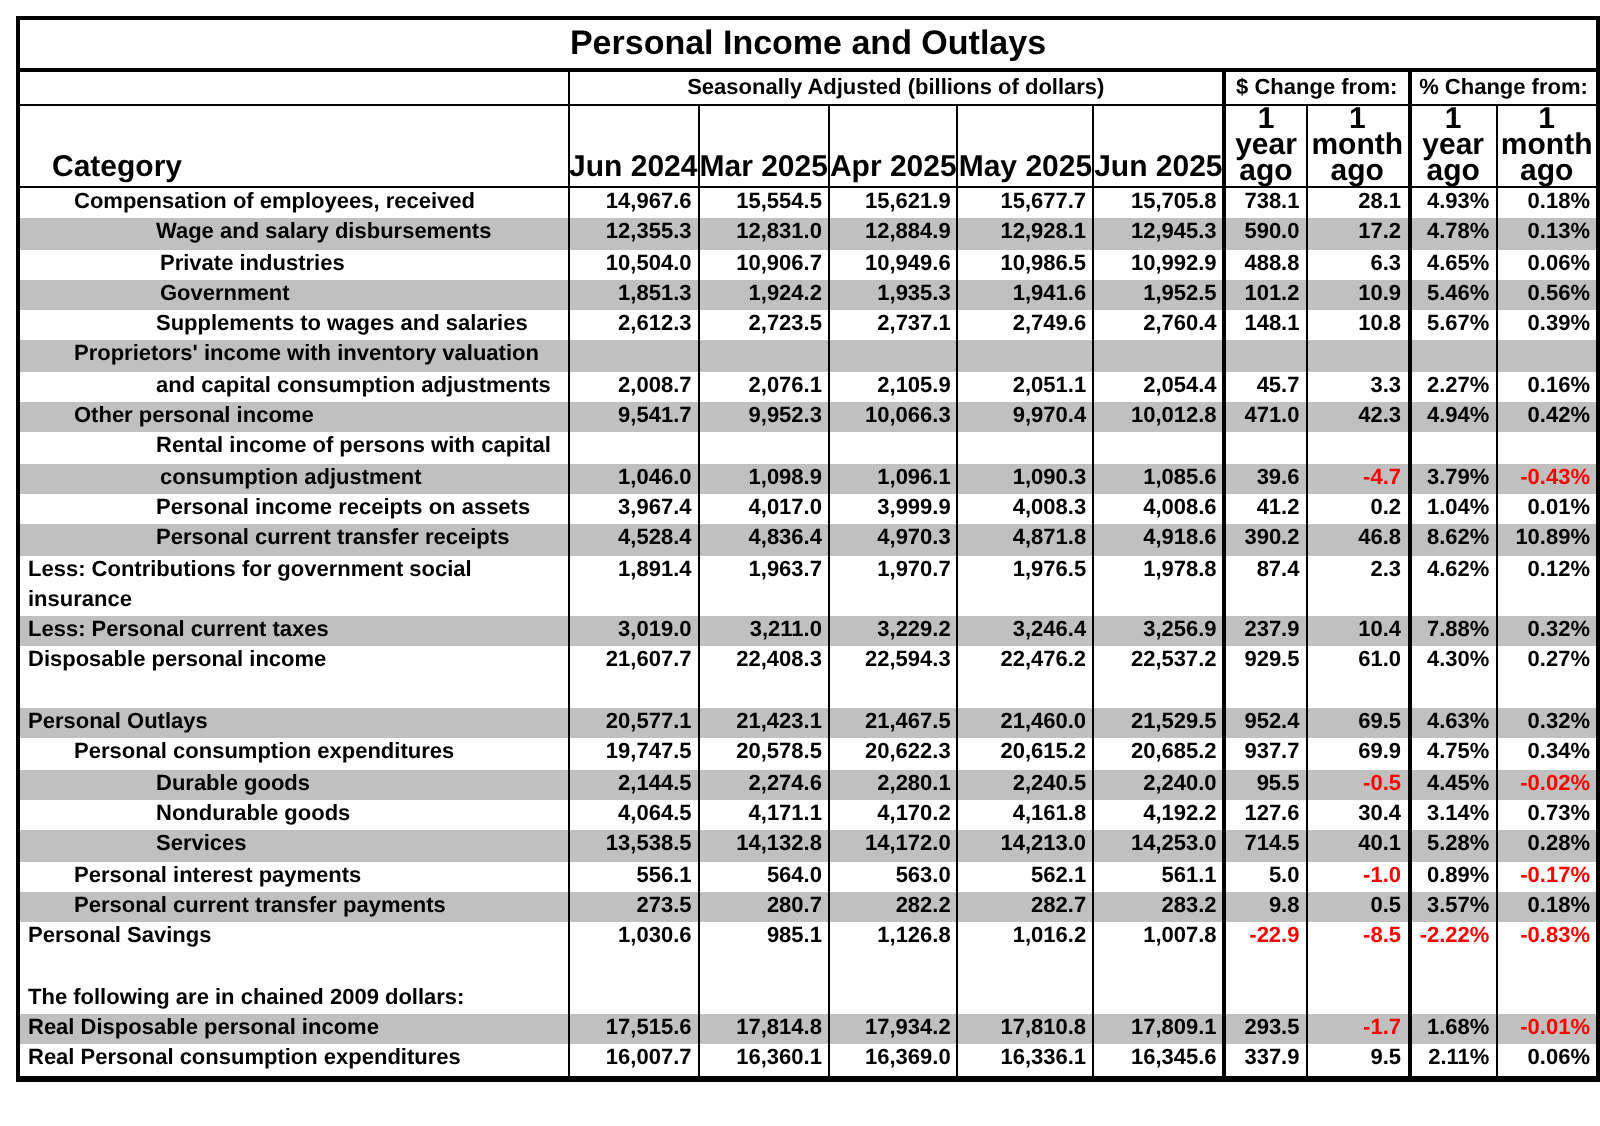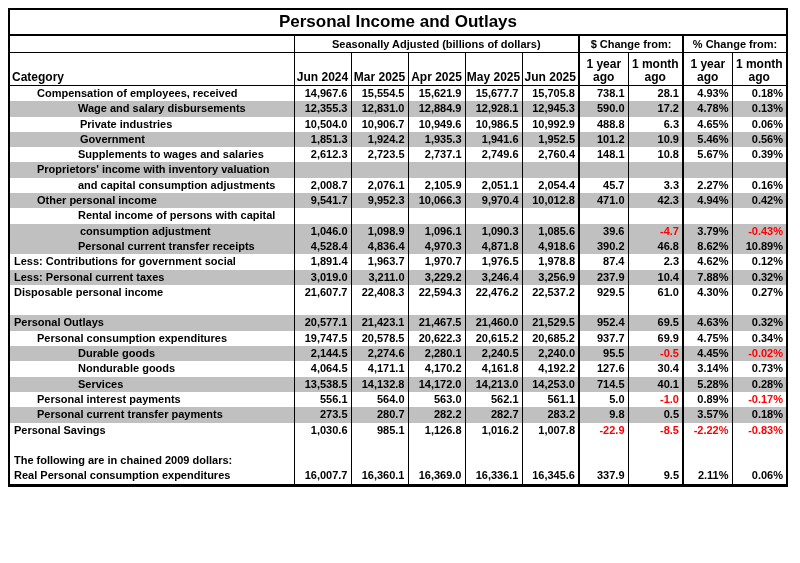--- a/index.html
+++ b/index.html
@@ -48,26 +48,26 @@
     font-size: 11px;
     text-align: center;
     vertical-align: middle;
     border-bottom: 1px solid var(--border, #000);
   }
   tr.group-row td.g-months { border-left: 1px solid var(--border, #000); }
   tr.group-row td.g-change { border-left: 2px solid var(--border, #000); }
   
   tr.cols-row td {
     height: 31px;
-    font-size: 12px;
+    font-size: 15px;
     vertical-align: bottom;
     border-bottom: 1px solid var(--border, #000);
     padding-bottom: 1px;
   }
-  tr.cols-row td.cat-h { text-align: left; padding-left: 2px; }
+  tr.cols-row td.cat-h { text-align: left; padding-left: 16px; }
   tr.cols-row td.m-h {
     text-align: center;
     border-left: 1px solid var(--border, #000);
   }
   tr.cols-row td.c-h {
     text-align: center;
     border-left: 1px solid var(--border, #000);
     white-space: pre-line;
     line-height: 13px;
   }
@@ -250,20 +250,32 @@
           <td class="num">1,046.0</td>
           <td class="num">1,098.9</td>
           <td class="num">1,096.1</td>
           <td class="num">1,090.3</td>
           <td class="num">1,085.6</td>
           <td class="num group-start">39.6</td>
           <td class="num neg">-4.7</td>
           <td class="num group-start">3.79%</td>
           <td class="num neg">-0.43%</td>
         </tr>
+        <tr>
+          <td class="lbl ind2">Personal income receipts on assets</td>
+          <td class="num">3,967.4</td>
+          <td class="num">4,017.0</td>
+          <td class="num">3,999.9</td>
+          <td class="num">4,008.3</td>
+          <td class="num">4,008.6</td>
+          <td class="num group-start">41.2</td>
+          <td class="num">0.2</td>
+          <td class="num group-start">1.04%</td>
+          <td class="num">0.01%</td>
+        </tr>
         <tr class="shaded">
           <td class="lbl ind2">Personal current transfer receipts</td>
           <td class="num">4,528.4</td>
           <td class="num">4,836.4</td>
           <td class="num">4,970.3</td>
           <td class="num">4,871.8</td>
           <td class="num">4,918.6</td>
           <td class="num group-start">390.2</td>
           <td class="num">46.8</td>
           <td class="num group-start">8.62%</td>
@@ -274,20 +286,32 @@
           <td class="num">1,891.4</td>
           <td class="num">1,963.7</td>
           <td class="num">1,970.7</td>
           <td class="num">1,976.5</td>
           <td class="num">1,978.8</td>
           <td class="num group-start">87.4</td>
           <td class="num">2.3</td>
           <td class="num group-start">4.62%</td>
           <td class="num">0.12%</td>
         </tr>
+        <tr>
+          <td class="lbl ind0">insurance</td>
+          <td class="num"></td>
+          <td class="num"></td>
+          <td class="num"></td>
+          <td class="num"></td>
+          <td class="num"></td>
+          <td class="num group-start"></td>
+          <td class="num"></td>
+          <td class="num group-start"></td>
+          <td class="num"></td>
+        </tr>
         <tr class="shaded">
           <td class="lbl ind0">Less: Personal current taxes</td>
           <td class="num">3,019.0</td>
           <td class="num">3,211.0</td>
           <td class="num">3,229.2</td>
           <td class="num">3,246.4</td>
           <td class="num">3,256.9</td>
           <td class="num group-start">237.9</td>
           <td class="num">10.4</td>
           <td class="num group-start">7.88%</td>
@@ -430,20 +454,32 @@
           <td class="num"></td>
           <td class="num"></td>
           <td class="num"></td>
           <td class="num"></td>
           <td class="num"></td>
           <td class="num group-start"></td>
           <td class="num"></td>
           <td class="num group-start"></td>
           <td class="num"></td>
         </tr>
+        <tr class="shaded">
+          <td class="lbl ind0">Real Disposable personal income</td>
+          <td class="num">17,515.6</td>
+          <td class="num">17,814.8</td>
+          <td class="num">17,934.2</td>
+          <td class="num">17,810.8</td>
+          <td class="num">17,809.1</td>
+          <td class="num group-start">293.5</td>
+          <td class="num neg">-1.7</td>
+          <td class="num group-start">1.68%</td>
+          <td class="num neg">-0.01%</td>
+        </tr>
         <tr>
           <td class="lbl ind0">Real Personal consumption expenditures</td>
           <td class="num">16,007.7</td>
           <td class="num">16,360.1</td>
           <td class="num">16,369.0</td>
           <td class="num">16,336.1</td>
           <td class="num">16,345.6</td>
           <td class="num group-start">337.9</td>
           <td class="num">9.5</td>
           <td class="num group-start">2.11%</td>

